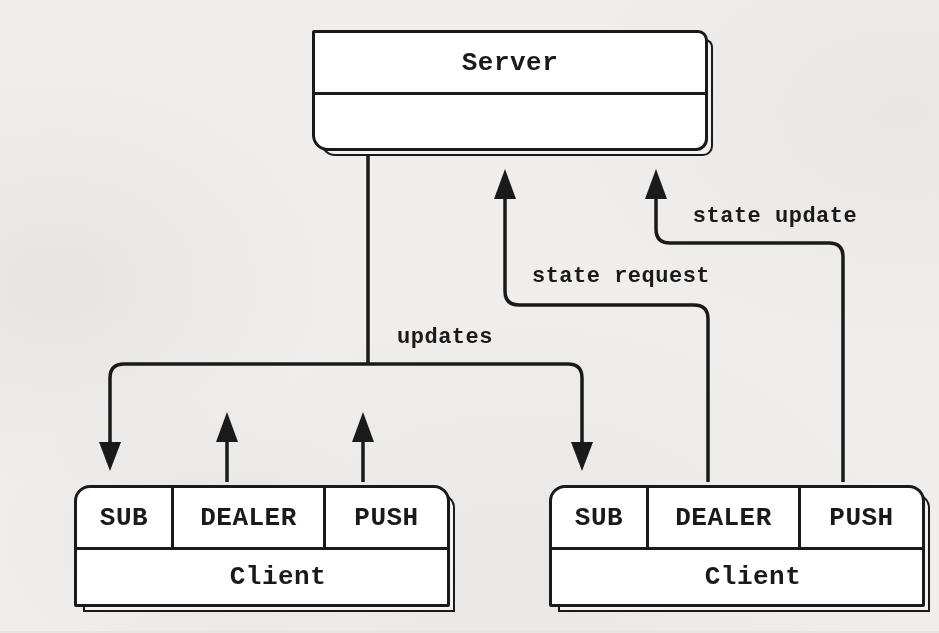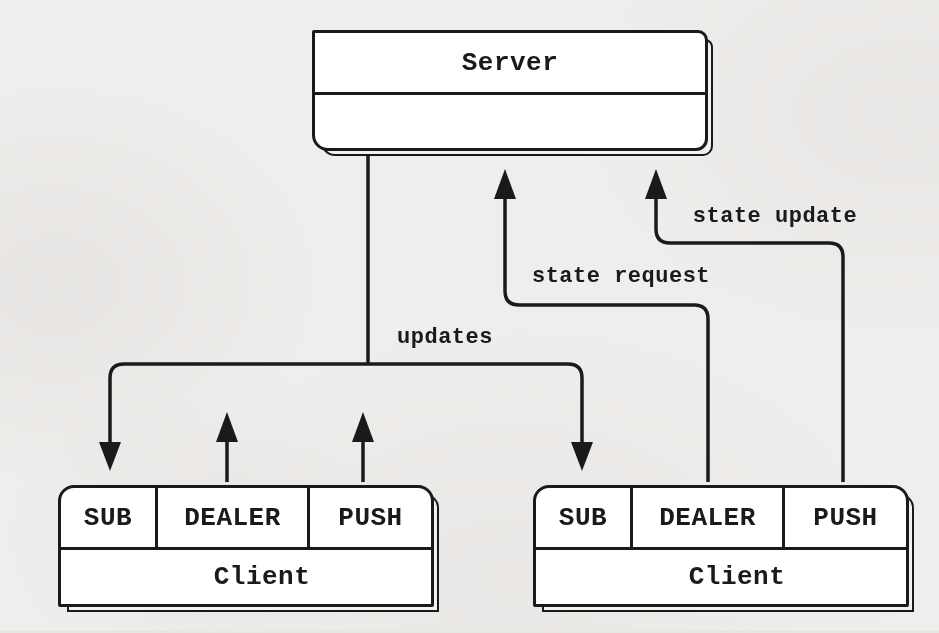--- a/index.html
+++ b/index.html
@@ -42,21 +42,21 @@
   }
   .node .socket:last-child { border-right: none; }
 
   .server { left: 312px; top: 30px; width: 396px; height: 121px; border-radius: 2px 10px 12px 16px; }
   .server .title-row { height: 59px; border-bottom: 3px solid #1a1a1a; }
   .server .socket-row { flex: 1; }
   .server .socket.s0 { flex: 0 0 117px; }
   .server .socket.s1 { flex: 0 0 152px; }
   .server .socket.s2 { flex: 1; }
 
-  .client { width: 376px; height: 122px; border-radius: 16px 16px 2px 2px; top: 485px; }
+  .client { width: 376px; height: 122px; border-radius: 16px 16px 2px 2px; top: 485px; margin-left: 16px; }
   .client .socket-row { height: 59px; border-bottom: 3px solid #1a1a1a; }
   .client .title-row { flex: 1; padding-left: 32px; }
   .client .socket.s0 { flex: 0 0 97px; }
   .client .socket.s1 { flex: 0 0 152px; }
   .client .socket.s2 { flex: 1; }
   .client-left  { left: 58px; }
   .client-right { left: 533px; }
 
   .edge-label {
     position: absolute;

